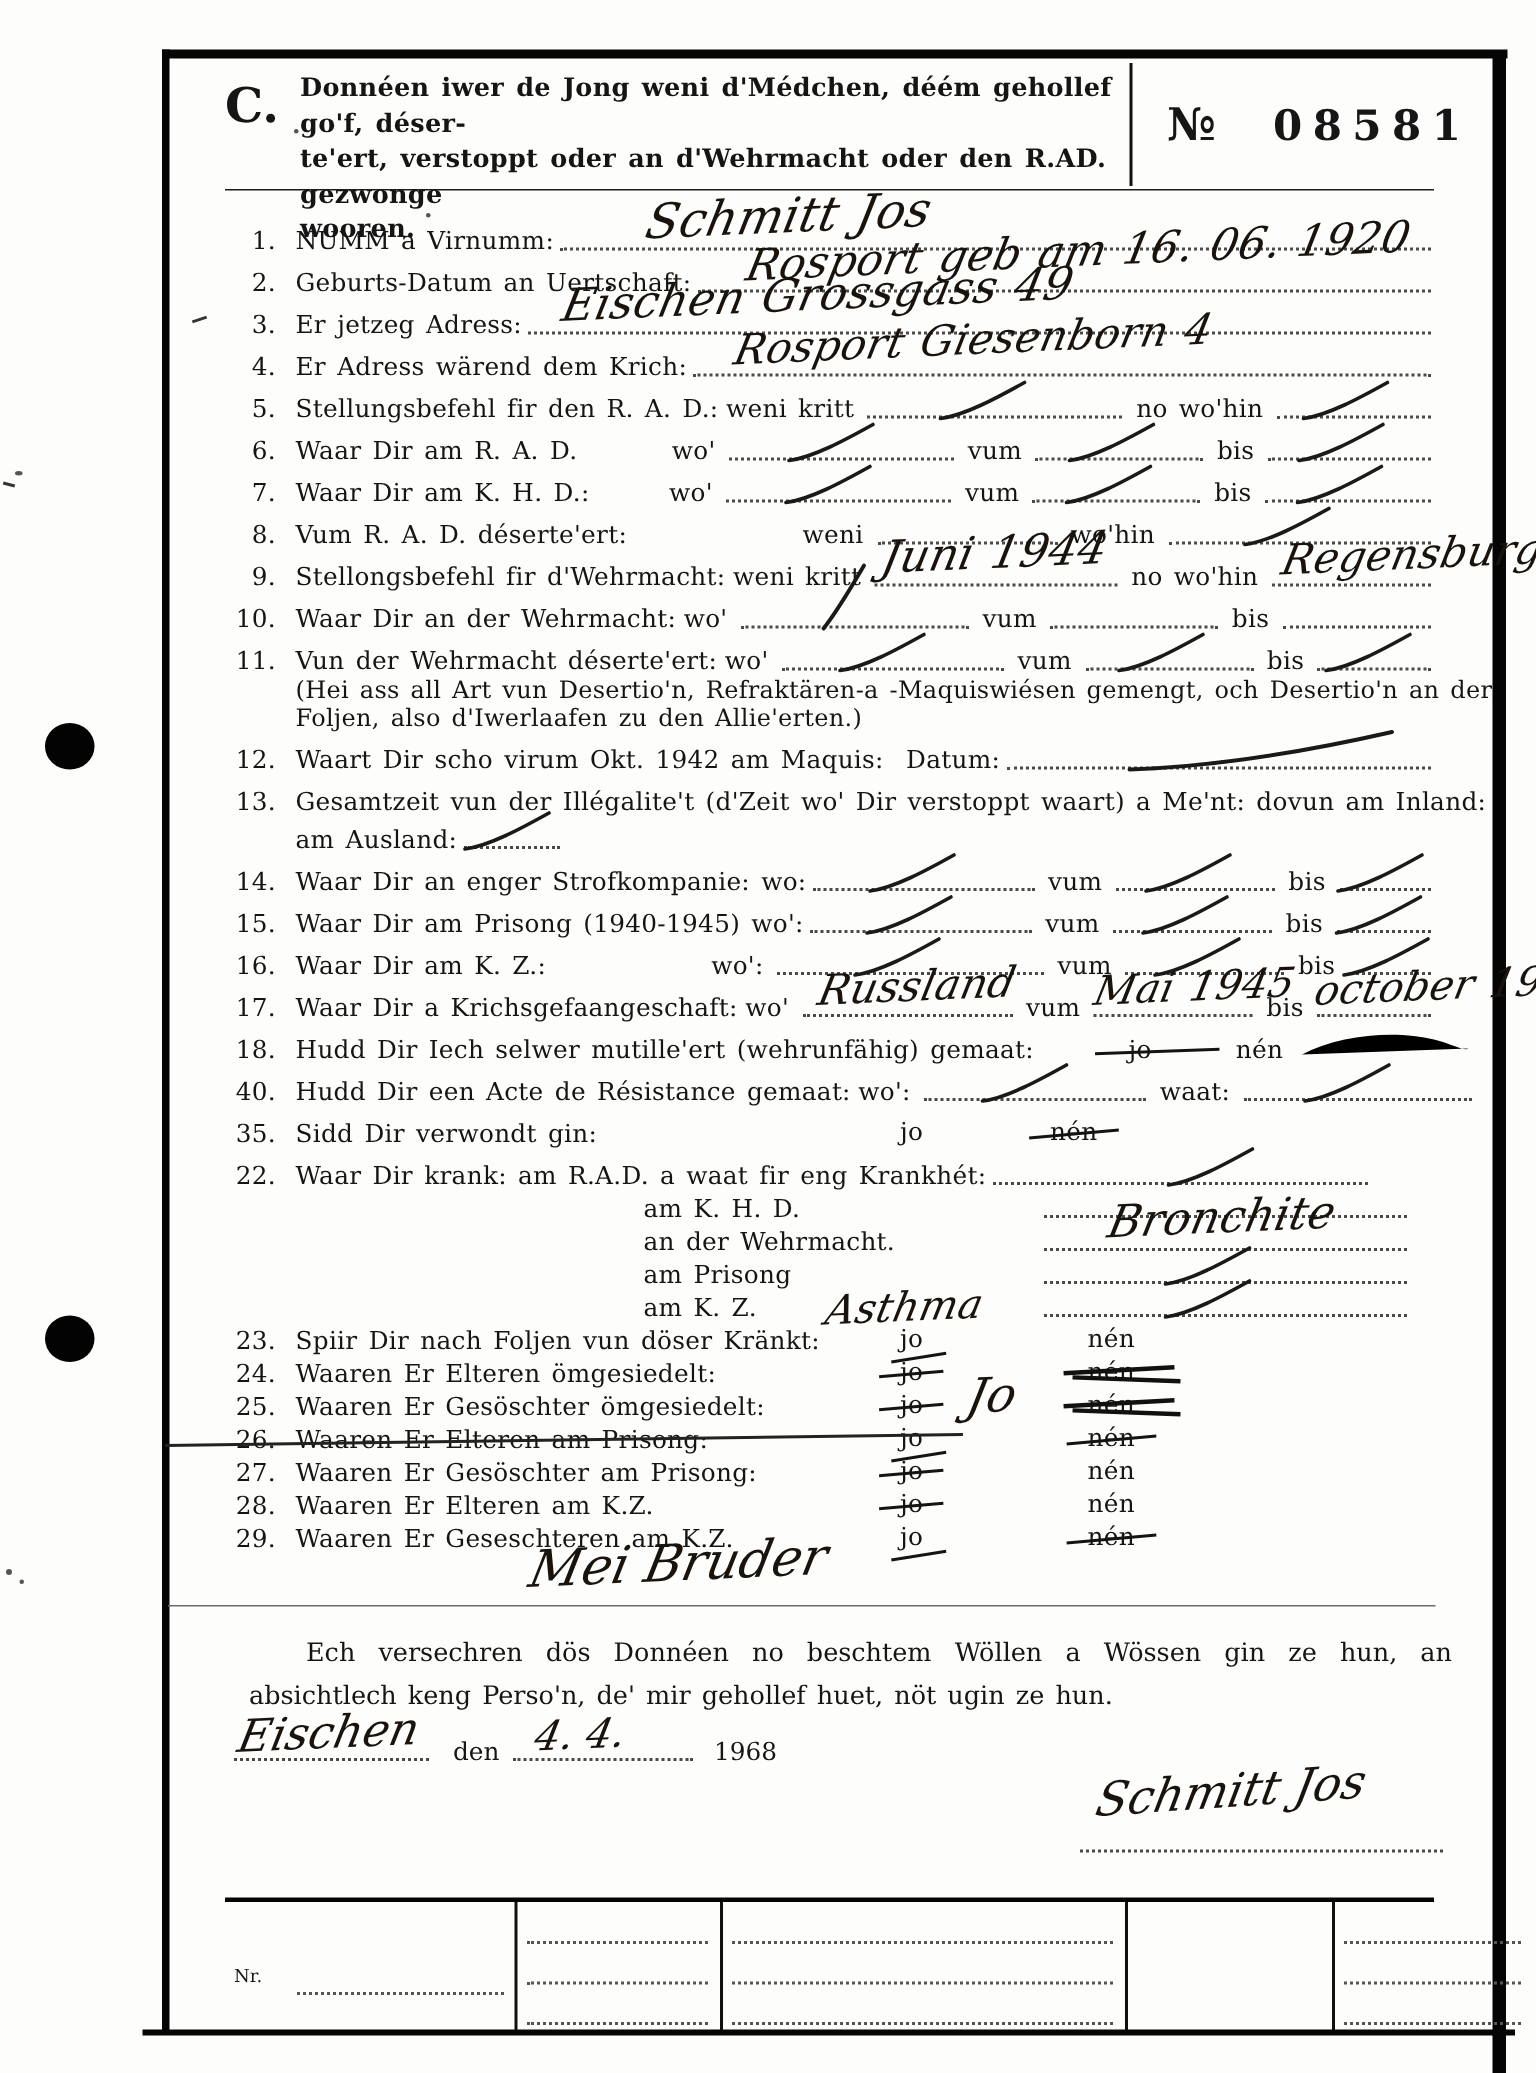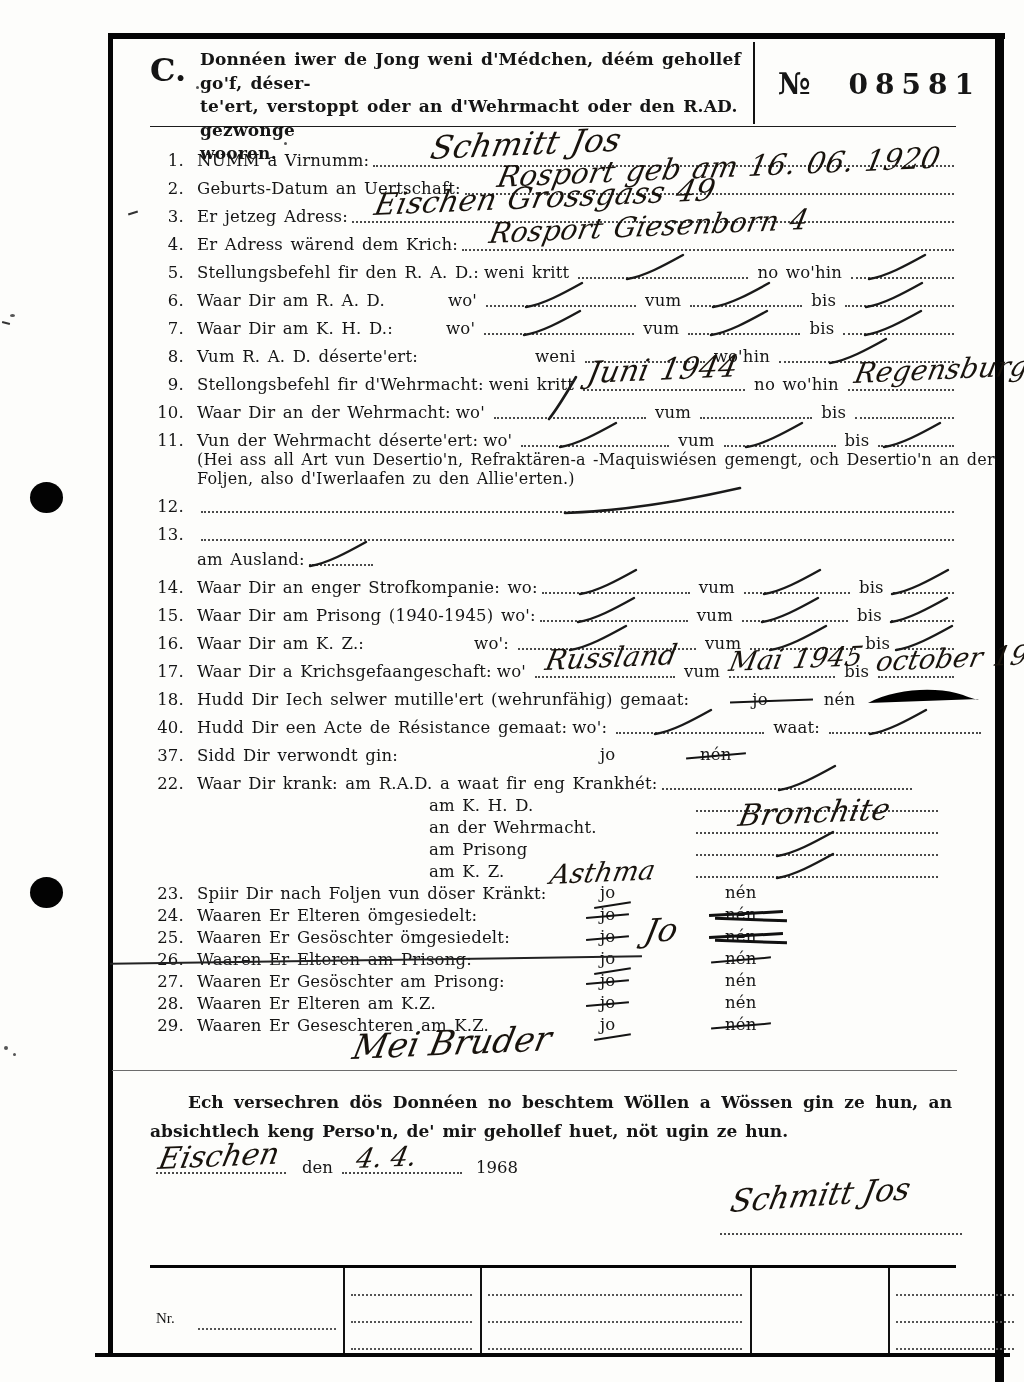--- a/index.html
+++ b/index.html
@@ -50,29 +50,29 @@
   .st-dash::after{content:"";position:absolute;left:-14px;right:-14px;top:52%;height:2.2px;background:#141414;transform:rotate(-5deg);}
   .st-dash-long::after{content:"";position:absolute;left:-22px;right:-46px;top:52%;height:2.2px;background:#141414;transform:rotate(-2deg);}
   .st-under::after{content:"";position:absolute;left:-6px;right:-16px;bottom:-4px;height:2.2px;background:#141414;transform:rotate(-9deg);}
   .st-scrib::before{content:"";position:absolute;left:-16px;right:-26px;top:38%;height:3px;background:#111;transform:rotate(-3deg);}
   .st-scrib::after{content:"";position:absolute;left:-10px;right:-30px;top:66%;height:3px;background:#111;transform:rotate(2deg);}
   .row-struck::before{content:"";position:absolute;left:-40px;width:532px;top:45%;height:2px;background:#222;transform:rotate(-.8deg);z-index:2;}
   .label-note{font-size:16px;}
   
   #brother-note{left:200px;top:982px;font-size:34px;}
   #note-rule{position:absolute;left:-38px;top:1022px;width:845px;border-top:1.6px solid #6c6c6c;}
-  #declaration{position:absolute;left:0;top:1040px;width:802px;font-size:17px;line-height:28.5px;text-indent:38px;text-align:justify;word-spacing:2px;font-weight:bold;}
+  #declaration{position:absolute;left:16px;top:1040px;width:802px;font-size:17px;line-height:28.5px;text-indent:38px;text-align:justify;word-spacing:2px;}
   #date-row{position:absolute;left:2px;top:1108px;display:flex;align-items:flex-end;font-size:16.5px;}
   #sig-line{position:absolute;left:570px;top:1185px;width:242px;border-top:2px dotted #4a4a4a;}
   #signature{left:578px;top:1138px;font-size:31px;transform:rotate(-4deg) skewX(-15deg);}
   
   #footer-table{position:absolute;left:150px;top:1265px;width:806px;height:88px;border-top:3.5px solid #050505;}
   #footer-table .vline{position:absolute;top:0;bottom:0;width:2px;background:#111;}
   #footer-table .dotline{position:absolute;border-top:2px dotted #555;height:0;}
-  #nr-label{position:absolute;left:6px;top:42px;font-size:15px;font-family:Liberation Serif, serif;}
+  #nr-label{position:absolute;left:6px;top:42px;font-size:12px;}
   #bottom-rule{position:absolute;left:95px;top:1353px;width:915px;height:4px;background:#050505;}
 </style>
 </head>
 <body>
 
 <div class="bar" style="left:108px;top:33px;width:897px;height:6px;"></div>
 <div class="bar" style="left:108px;top:33px;width:5px;height:1322px;"></div>
 <div class="bar" style="left:995px;top:35px;width:9px;height:1347px;"></div>
 <div class="hole" style="left:30px;top:482px;width:33px;height:31px;"></div>
 <div class="hole" style="left:30px;top:877px;width:33px;height:31px;"></div>
@@ -253,28 +253,30 @@
       <div class="q-row cont">
         <span class="qnum print"></span>
         <span class="q-label print label-note">(Hei ass all Art vun Desertio'n, Refraktären-a -Maquiswiésen gemengt, och Desertio'n an der</span>
       </div>
       <div class="q-row cont">
         <span class="qnum print"></span>
         <span class="q-label print label-note">Foljen, also d'Iwerlaafen zu den Allie'erten.)</span>
       </div>
       <div class="q-row">
         <span class="qnum print">12.</span>
+        <span class="q-label print">Waart Dir scho virum Okt. 1942 am Maquis:  Datum:</span>
         <span class="dots fill">
           <svg width="180" height="30" viewBox="0 0 180 30" class="stroke" style="left: 60%;">
             <path d="M2,28 C60,26 120,16 177,3" stroke-width="2.6"></path>
           </svg>
         </span>
       </div>
       <div class="q-row">
         <span class="qnum print">13.</span>
+        <span class="q-label print">Gesamtzeit vun der Illégalite't (d'Zeit wo' Dir verstoppt waart) a Me'nt: dovun am Inland:</span>
         <span class="dots fill"></span>
       </div>
       <div class="q-row cont2">
         <span class="qnum print"></span>
         <span class="q-label print">am Ausland:</span>
         <span class="dots" style="width: 64px;">
           <svg width="60" height="28" viewBox="0 0 60 28" class="stroke">
             <path d="M2,26 C18,24 40,12 58,2" stroke-width="2.4"></path>
           </svg>
         </span>
@@ -381,21 +383,21 @@
           </svg>
         </span>
         <span class="fl print">waat:</span>
         <span class="dots" style="width: 152px;">
           <svg width="60" height="28" viewBox="0 0 60 28" class="stroke">
             <path d="M2,26 C18,24 40,12 58,2" stroke-width="2.4"></path>
           </svg>
         </span>
       </div>
       <div class="q-row">
-        <span class="qnum print">37.</span>
+        <span class="qnum print">35.</span>
         <span class="q-label print">Sidd Dir verwondt gin:</span>
         <span class="fl print abs-f" style="left: 445px;">jo</span>
         <span class="fl print st-dash abs-f" style="left: 545px;">nén</span>
       </div>
       <div class="q-row">
         <span class="qnum print">22.</span>
         <span class="q-label print">Waar Dir krank: am R.A.D. a waat fir eng Krankhét:</span>
         <span class="dots" style="width: 250px;">
           <svg width="60" height="28" viewBox="0 0 60 28" class="stroke" style="left: 58%;">
             <path d="M2,26 C18,24 40,12 58,2" stroke-width="2.4"></path>

